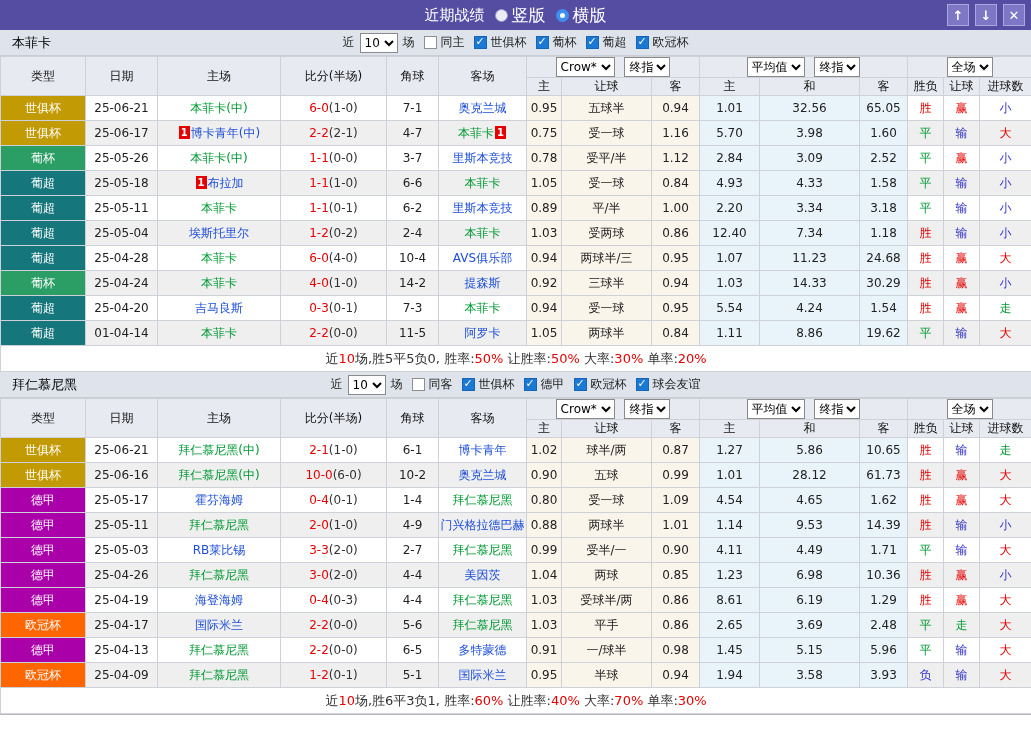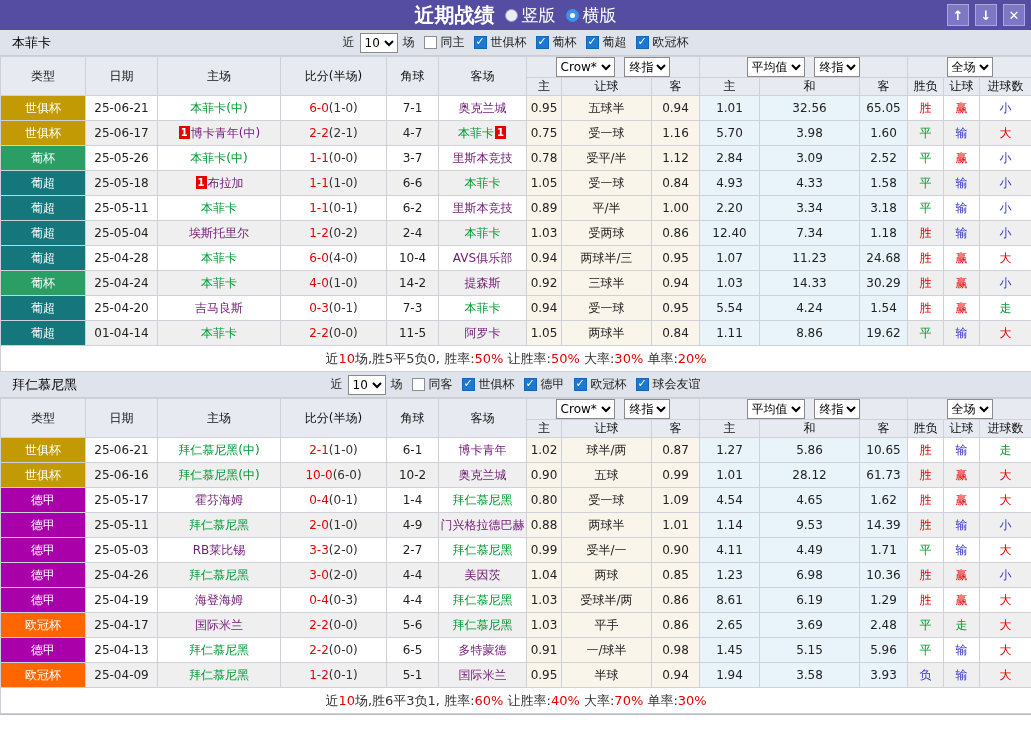--- a/index.html
+++ b/index.html
@@ -7,21 +7,21 @@
     margin: 0; width: 1031px; height: 732px; overflow: hidden;
     background: #fff; font-family: "DejaVu Sans", "Liberation Sans", sans-serif;
     font-size: 12px; color: #222;
   }
   
   .titlebar {
     height: 30px; background: #544da1; position: relative;
     display: flex; align-items: center; justify-content: center;
   }
   .title-group { display: flex; align-items: center; gap: 10px; color: #fff; }
-  .page-title { font-size: 20px; font-weight: bold; }
+  .page-title { font-size: 15px; font-weight: normal; }
   .radio-item { display: flex; align-items: center; font-size: 17px; cursor: pointer; }
   .radio { display: inline-block; width: 13px; height: 13px; border-radius: 50%; margin-right: 4px; }
   .radio-off { background: #ececf4; border: 1px solid #9a95cc; }
   .radio-on  { background: #fff; border: 4px solid #3e8ef0; }
   .tb-buttons { position: absolute; right: 6px; top: 4px; display: flex; gap: 6px; }
   .tb-btn {
     width: 22px; height: 22px; background: #7e77c6; border: 1px solid #aba5e0;
     color: #fff; font-size: 13px; font-weight: bold;
     display: flex; align-items: center; justify-content: center; cursor: pointer;
   }
@@ -57,21 +57,21 @@
   .grid thead tr.hrow1 th { height: 19px; }
   .grid thead tr.hrow2 th { height: 18px; }
   .grid tbody td { height: 25px; background: #fff; }
   .grid tbody tr:nth-child(even) td.plain { background: #efefef; }
   td.c-cream { background: #faf5ea !important; margin-top: 20px; }
   td.c-blueb { background: #e9f3fa !important; }
   td.type-cell { color: #fff; }
   .score-main { color: #e60000; }
   .score-half { color: #333; }
   .team-green { color: #009933; }
-  .team-black { color: #701a75; }
+  .team-black { color: #1d4ed8; }
   .card-badge {
     display: inline-block; background: #e60000; color: #fff; font-size: 10px;
     font-weight: bold; width: 11px; height: 13px; line-height: 13px;
     vertical-align: 1px; margin: 0 1px;
   }
   .c-red { color: #e60000; } .c-blue { color: #3333cc; } .c-green { color: #009933; }
   td.summary { height: 26px; background: #fff; font-size: 13px; border: 1px solid #ced2d8; }
   .sum-b { color: #333; } .sum-r { color: #e60000; }
   .sel-cell select { margin: 0 3px; }
   .bottom-line { border-top: 1px solid #b7bbc1; height: 6px; background: #fff; }

